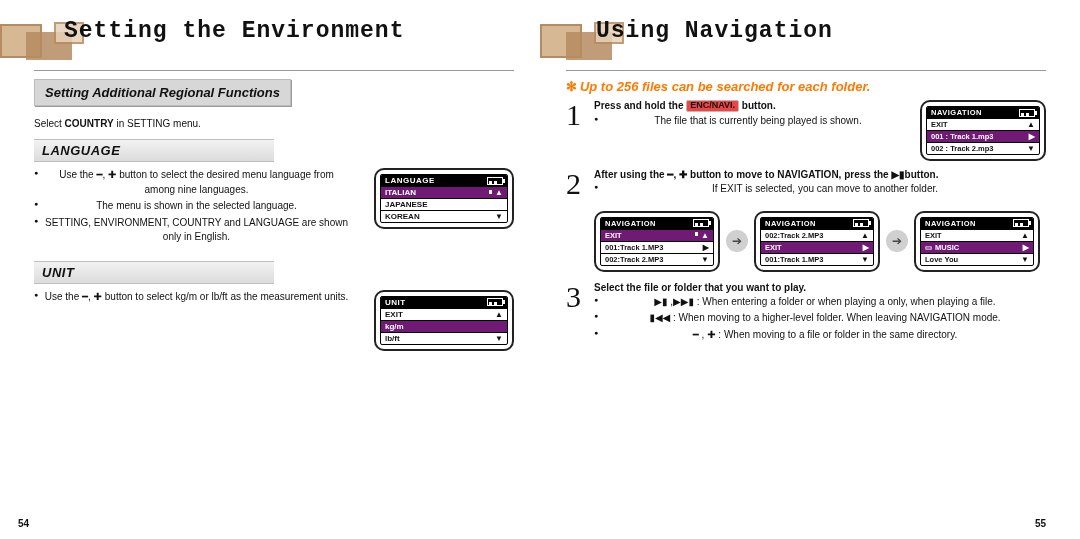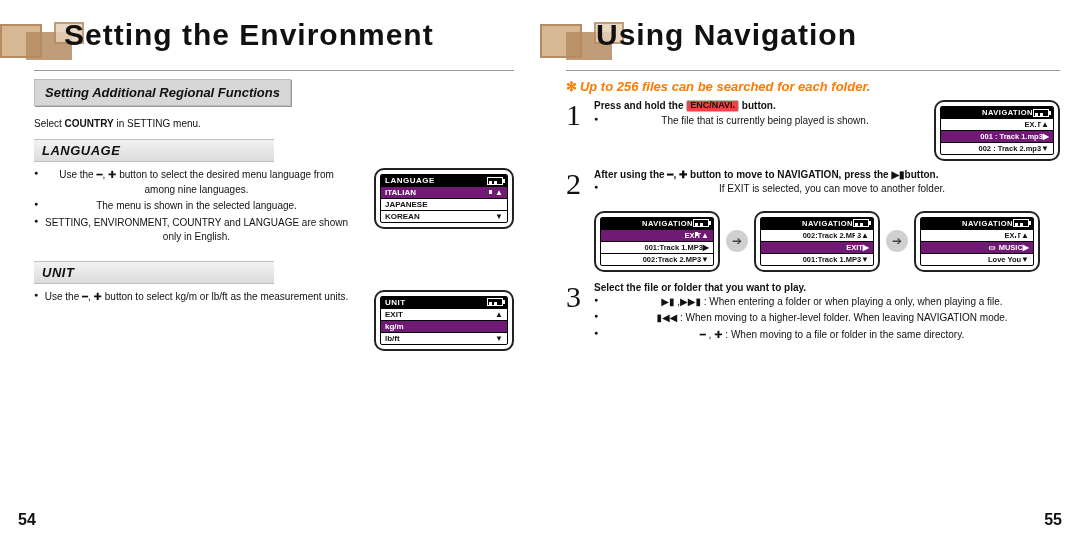--- a/index.html
+++ b/index.html
@@ -4,30 +4,30 @@
 <style>
   :root{
     --page-w:1080px; --page-h:539px;
     --orange:#ff7a00; --dkgray:#777; --lt:#e9e9e9; --bd:#bbb;
   }
   *{box-sizing:border-box;}
   body{margin:0;padding:0;font-family:Arial,Helvetica,sans-serif;color:#111;background:#fff;}
   .spread{width:var(--page-w);height:var(--page-h);display:flex;}
   .page{width:50%;height:100%;padding:18px 26px 14px 26px;position:relative;}
   .page.left{padding-left:34px;}
-  .page.right{padding-right:20px;}
+  .page.right{padding-right:34px;}
 
   .title-wrap{position:relative;height:46px;margin-bottom:6px;}
   .title-decor{position:absolute;left:-34px;top:6px;width:94px;height:34px;}
   .page.right .title-decor{left:-26px;}
   .title-decor .box{position:absolute;border:2px solid #b78b61;}
   .title-decor .a{left:0;top:0;width:42px;height:34px;background:#d6b894;}
   .title-decor .b{left:26px;top:8px;width:46px;height:28px;background:#b78b61;opacity:.85;}
   .title-decor .c{left:54px;top:-2px;width:30px;height:22px;background:#e6d1b8;opacity:.85;}
-  .page-title{position:relative;font-weight:700;font-size:30px;letter-spacing:1px;padding-left:30px;z-index:2;}
+  .page-title{position:relative;font-weight:700;font-size:23px;letter-spacing:1px;padding-left:30px;z-index:2;font-family:Liberation Mono, monospace;}
   .title-rule{border:0;border-top:1px solid #999;margin:0 0 8px 0;}
 
   .region-banner{display:inline-block;background:#d7d7d7;border:1px solid #bcbcbc;box-shadow:1px 1px 0 #999;padding:5px 10px;font-weight:700;font-style:italic;font-size:13px;margin-bottom:6px;}
   .note{font-size:10px;margin:6px 0 10px 0;}
 
   .subhead{background:linear-gradient(#f2f2f2,#dcdcdc);border-top:1px solid #bfbfbf;border-bottom:1px solid #bfbfbf;font-weight:700;font-style:italic;font-size:13px;padding:3px 8px;letter-spacing:.5px;width:240px;margin:10px 0 6px 0;}
 
   .bullets{font-size:10px;line-height:1.45;margin:0 0 6px 0;padding:0;list-style:none;text-align:center;}
   .bullets>li{position:relative;padding-left:10px;margin-bottom:2px;}
   .bullets>li::before{content:"●";position:absolute;left:0;top:0;font-size:7px;}
@@ -53,25 +53,25 @@
 
   .steps{font-size:10px;}
   .step{display:flex;gap:8px;margin-bottom:8px;}
   .stepnum{font-family:"Times New Roman",serif;font-size:30px;font-weight:400;line-height:1;min-width:20px;}
   .stepbody{flex:1;}
   .stepbody .lead{font-weight:700;margin-bottom:2px;}
 
   .screens-row{display:flex;align-items:center;gap:6px;margin:4px 0 0 28px;}
   .arrow-circ{width:22px;height:22px;border-radius:50%;background:#d0d0d0;display:flex;align-items:center;justify-content:center;font-size:12px;color:#444;}
   .lcd.sm{width:126px;}
-  .lcd.sm .lcd-row{font-size:7.5px;justify-content:flex-end;}
-
-  .pgn{position:absolute;bottom:10px;font-size:16px;font-weight:700;text-align:right;}
+  .lcd.sm .lcd-row{font-size:7.5px;}
+
+  .pgn{position:absolute;bottom:10px;font-size:10px;font-weight:700;text-align:right;}
   .page.left .pgn{left:18px;}
-  .page.right .pgn{right:18px;}
+  .page.right .pgn{right:34px;}
 
   .icn{font-family:Arial,sans-serif;}
   b{font-weight:700;}
 </style>
 </head>
 <body>
 
 <div class="spread">
 
   <div class="page left">

